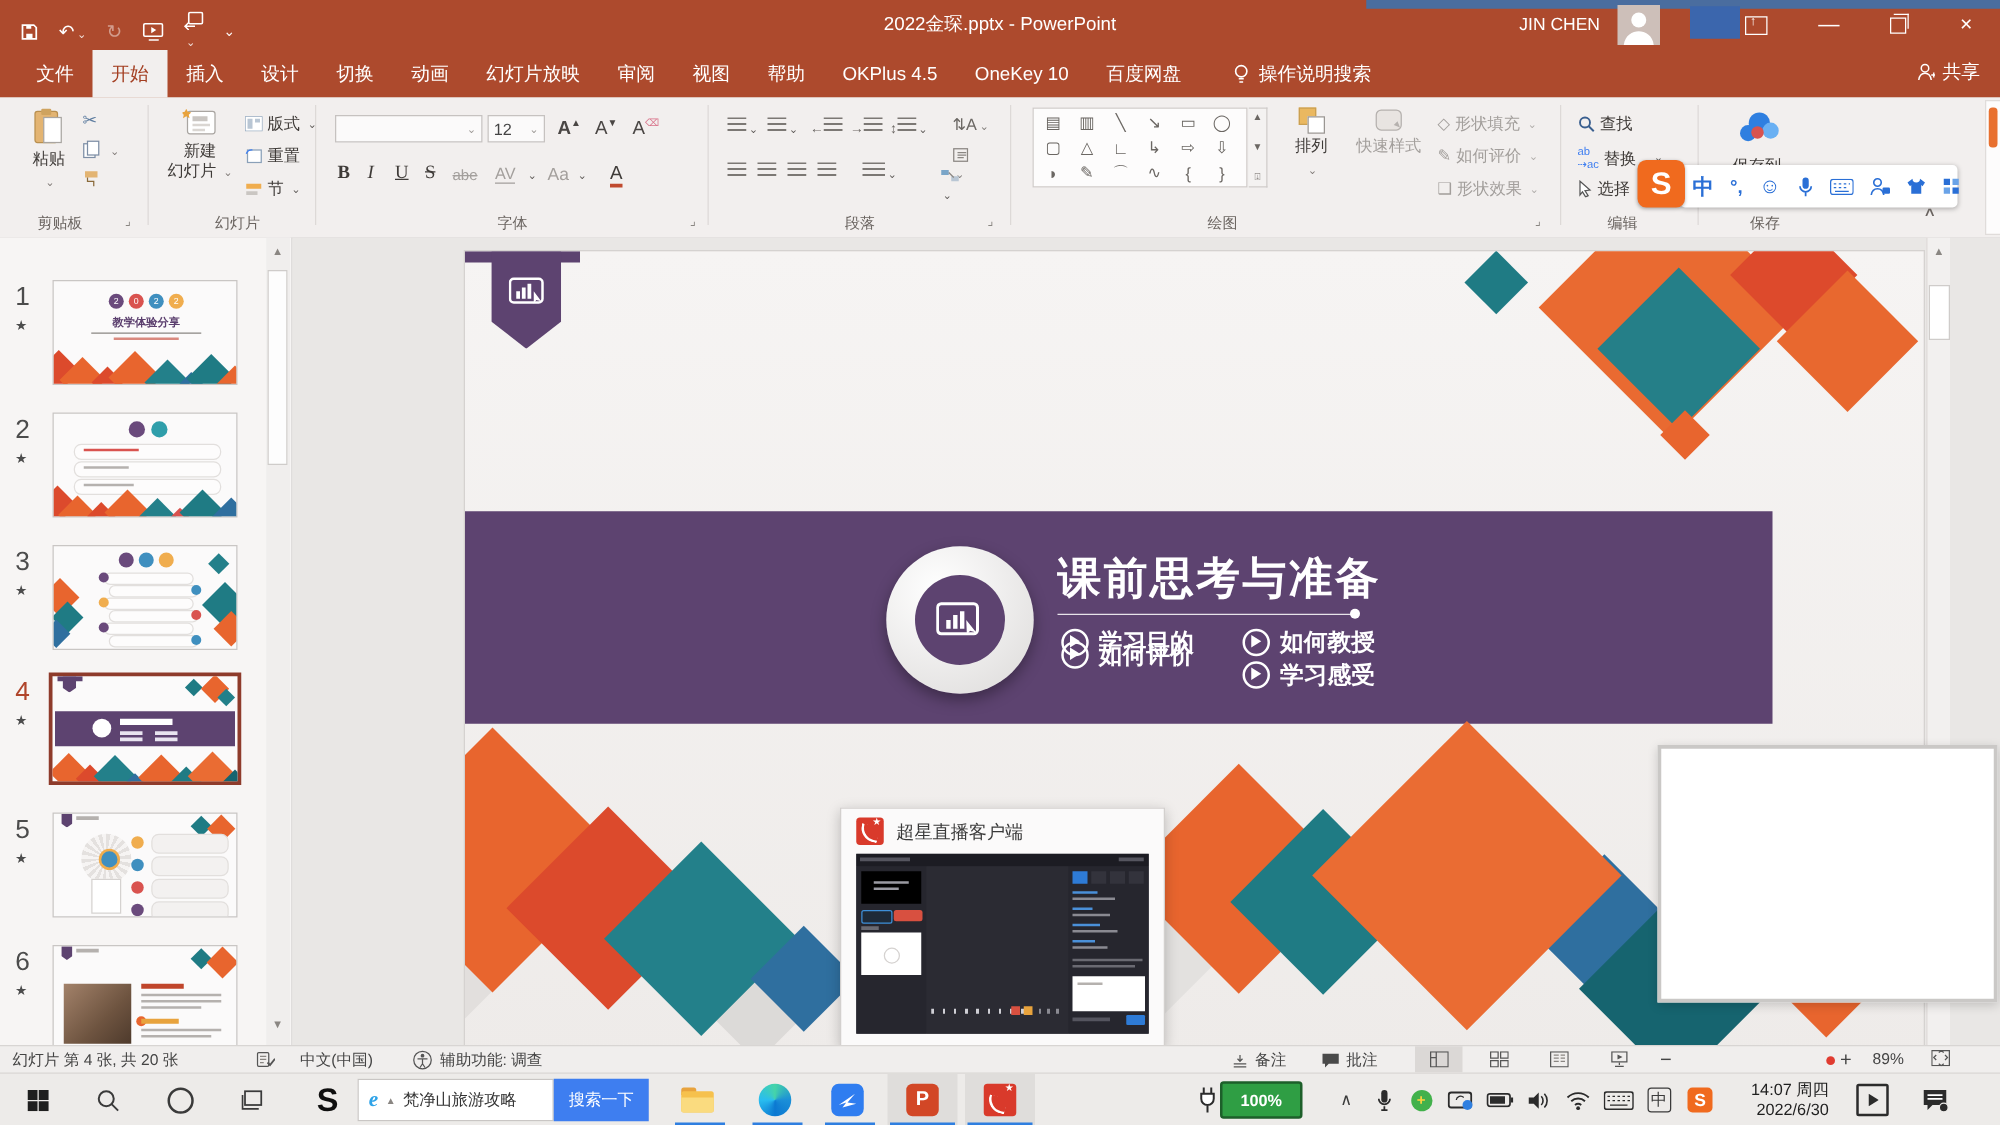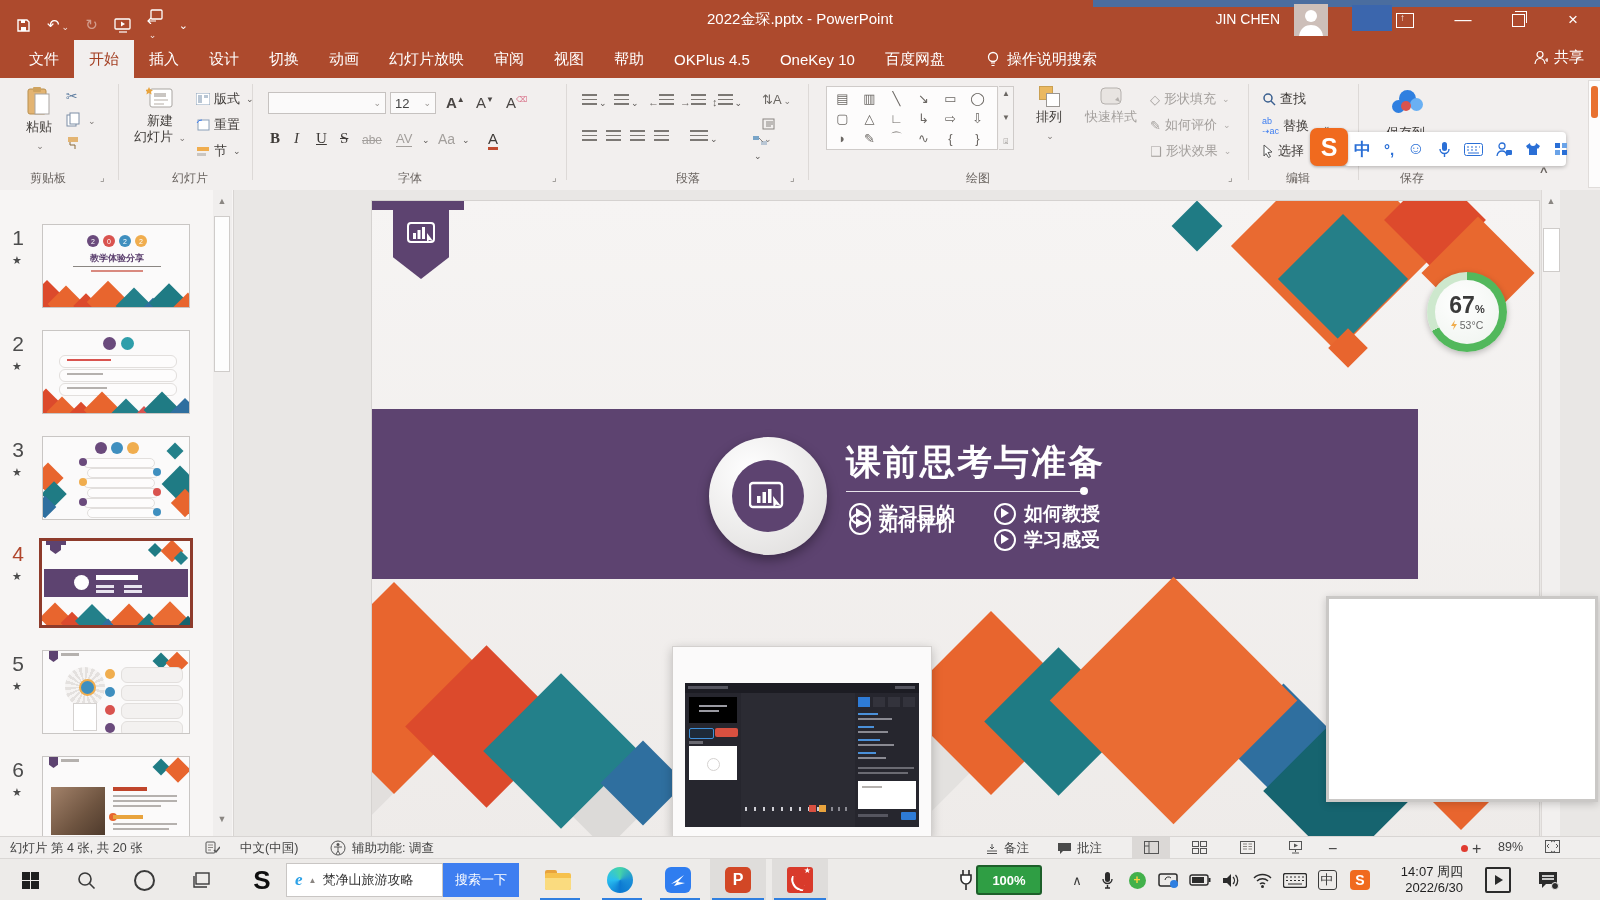--- a/index.html
+++ b/index.html
@@ -667,33 +667,26 @@
       <div class="d" style="left:914px;top:535px;width:110px;height:110px;background:#16646f"></div>
       <div class="d" style="left:1019px;top:460px;width:140px;height:140px;background:#e8652e"></div>
     </div>
 
     <div class="vscroll">
       <span class="arr" style="top:2px">▲</span>
       <div class="vthumb"></div>
     </div>
   </div>
 
-  <div class="widget">
-    <div class="win">
-      <div><span style="font-size:23px;color:#3a3a3a;font-weight:bold">67</span><span style="font-size:11px;color:#3a3a3a;font-weight:bold">%</span></div>
-      <div style="margin-top:3px;display:flex;align-items:center;gap:2px">
-        <svg width="7" height="10">
-            <path d="M4 0L0 6h3l-1 4 4-6H3z" fill="#f0ad4e"></path>
-          </svg>
-        <span style="font-size:10.5px;color:#6a6a6a">53°C</span>
-      </div>
-    </div>
-  </div>
 
   <div class="preview">
+    <div class="pv-head">
+      <span class="cxlogo"></span>
+      <span style="font-size:14.5px;color:#3a3a3a">超星直播客户端</span>
+    </div>
     <div class="pv-shot">
       <div class="abs" style="left:0;top:0;width:234px;height:10px;background:#1c1c23"></div>
       <div class="abs" style="left:3px;top:3px;width:40px;height:3px;background:#55555f"></div>
       <div class="abs" style="left:210px;top:3px;width:20px;height:3px;background:#55555f"></div>
       <div class="abs" style="left:0;top:10px;width:56px;height:134px;background:#26262e"></div>
       <div class="abs" style="left:4px;top:14px;width:48px;height:26px;background:#000"></div>
       <div class="abs" style="left:14px;top:22px;width:28px;height:2px;background:#9a9aa2"></div>
       <div class="abs" style="left:14px;top:27px;width:20px;height:2px;background:#9a9aa2"></div>
       <div class="abs" style="left:4px;top:45px;width:23px;height:9px;border:1px solid #3e8fd8;border-radius:2px;background:#1e2a38"></div>
       <div class="abs" style="left:30px;top:45px;width:23px;height:9px;background:#d85040;border-radius:2px"></div>

